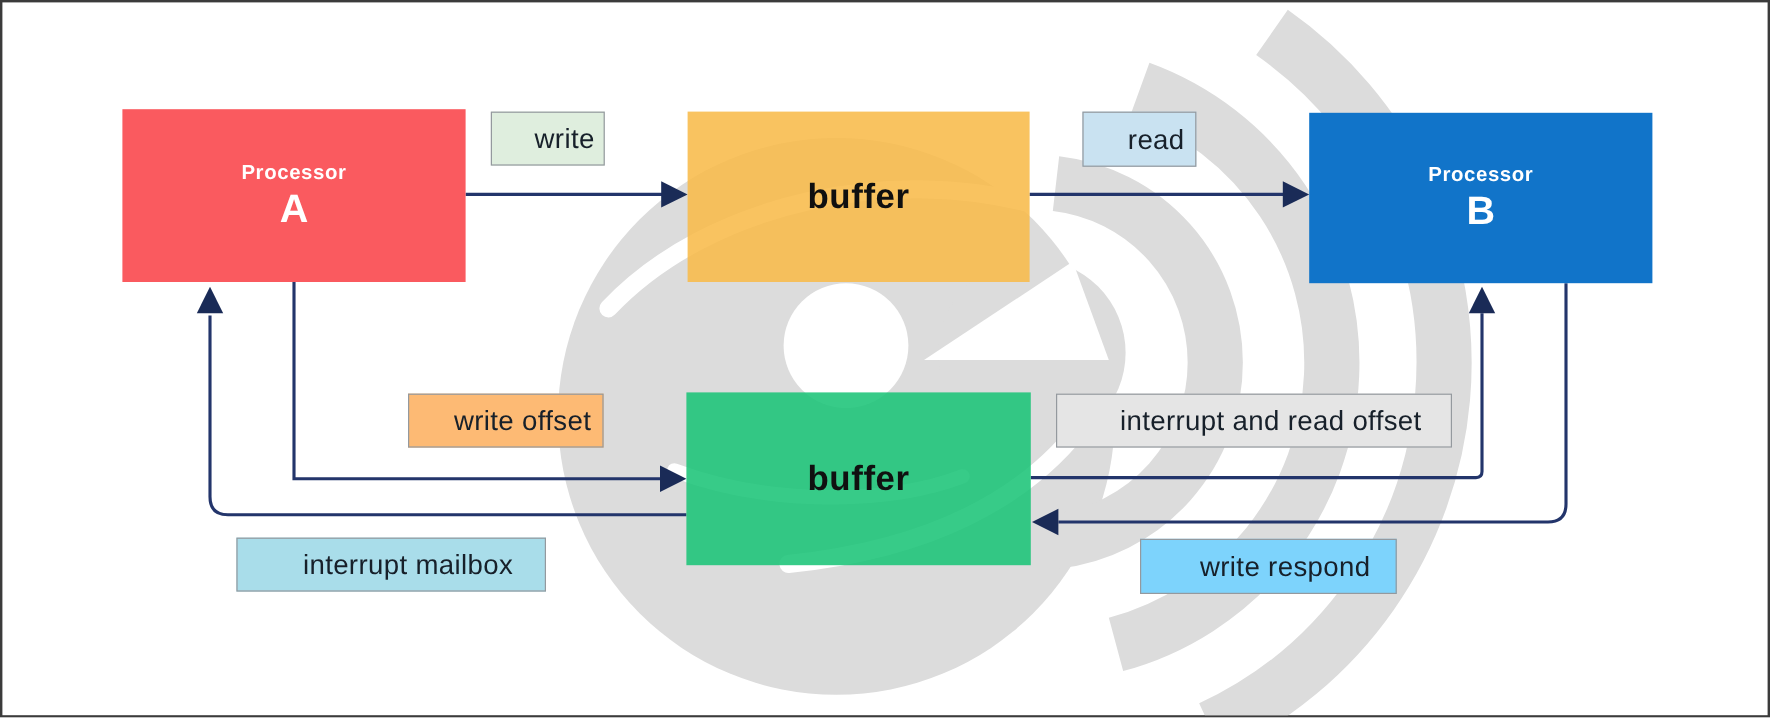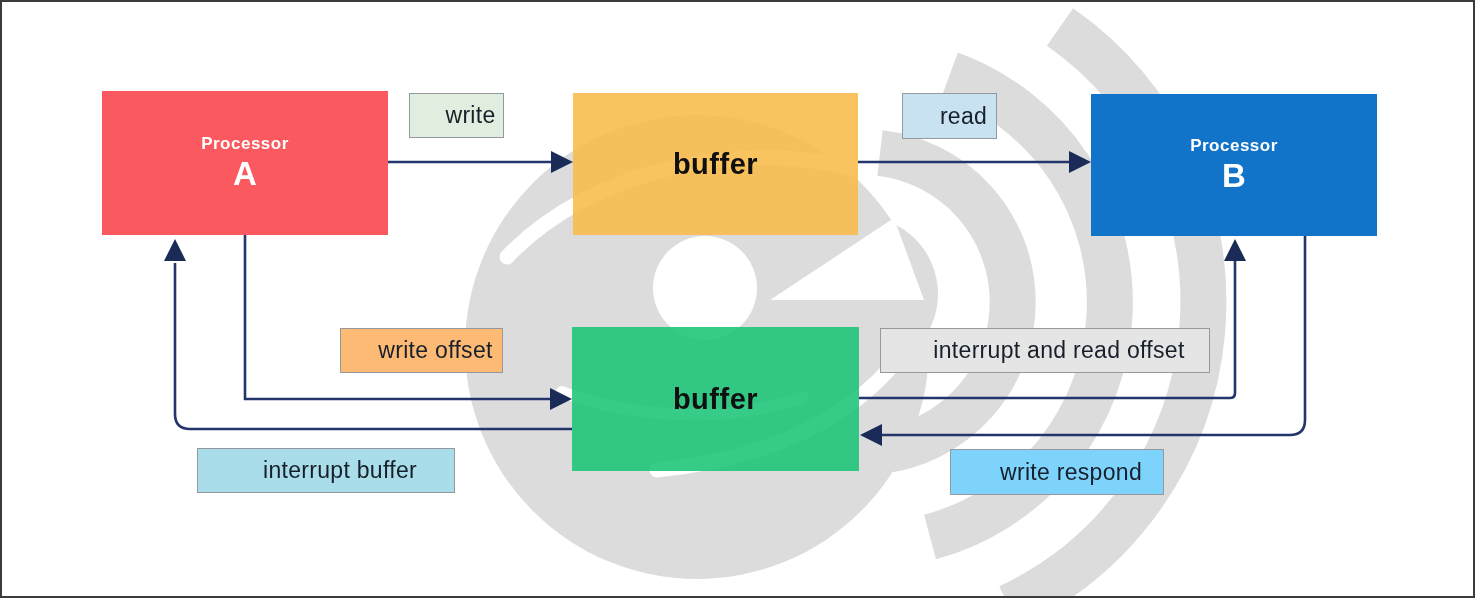--- a/index.html
+++ b/index.html
@@ -93,17 +93,17 @@
   </div>
 
   <div class="chip" style="left: 407px; top: 91px; width: 95px; height: 45px; background-color: rgb(223, 238, 222);">write</div>
 
   <div class="chip" style="left: 900px; top: 91px; width: 95px; height: 46px; background-color: rgb(201, 226, 241);">read</div>
 
   <div class="chip" style="left: 338px; top: 326px; width: 163px; height: 45px; background-color: #fdba74;">write offset</div>
 
   <div class="chip" style="left: 878px; top: 326px; width: 330px; height: 45px; background-color: #e5e5e5;">interrupt and read offset</div>
 
-  <div class="chip" style="left: 195px; top: 446px; width: 258px; height: 45px; background-color: rgb(169, 221, 234);">interrupt buffer</div>
+  <div class="chip" style="left: 195px; top: 446px; width: 258px; height: 45px; background-color: rgb(169, 221, 234);">interrupt mailbox</div>
 
   <div class="chip" style="left: 948px; top: 447px; width: 214px; height: 46px; background-color: #7dd3fc;">write respond</div>
 
 </div>
 
 </body></html>

